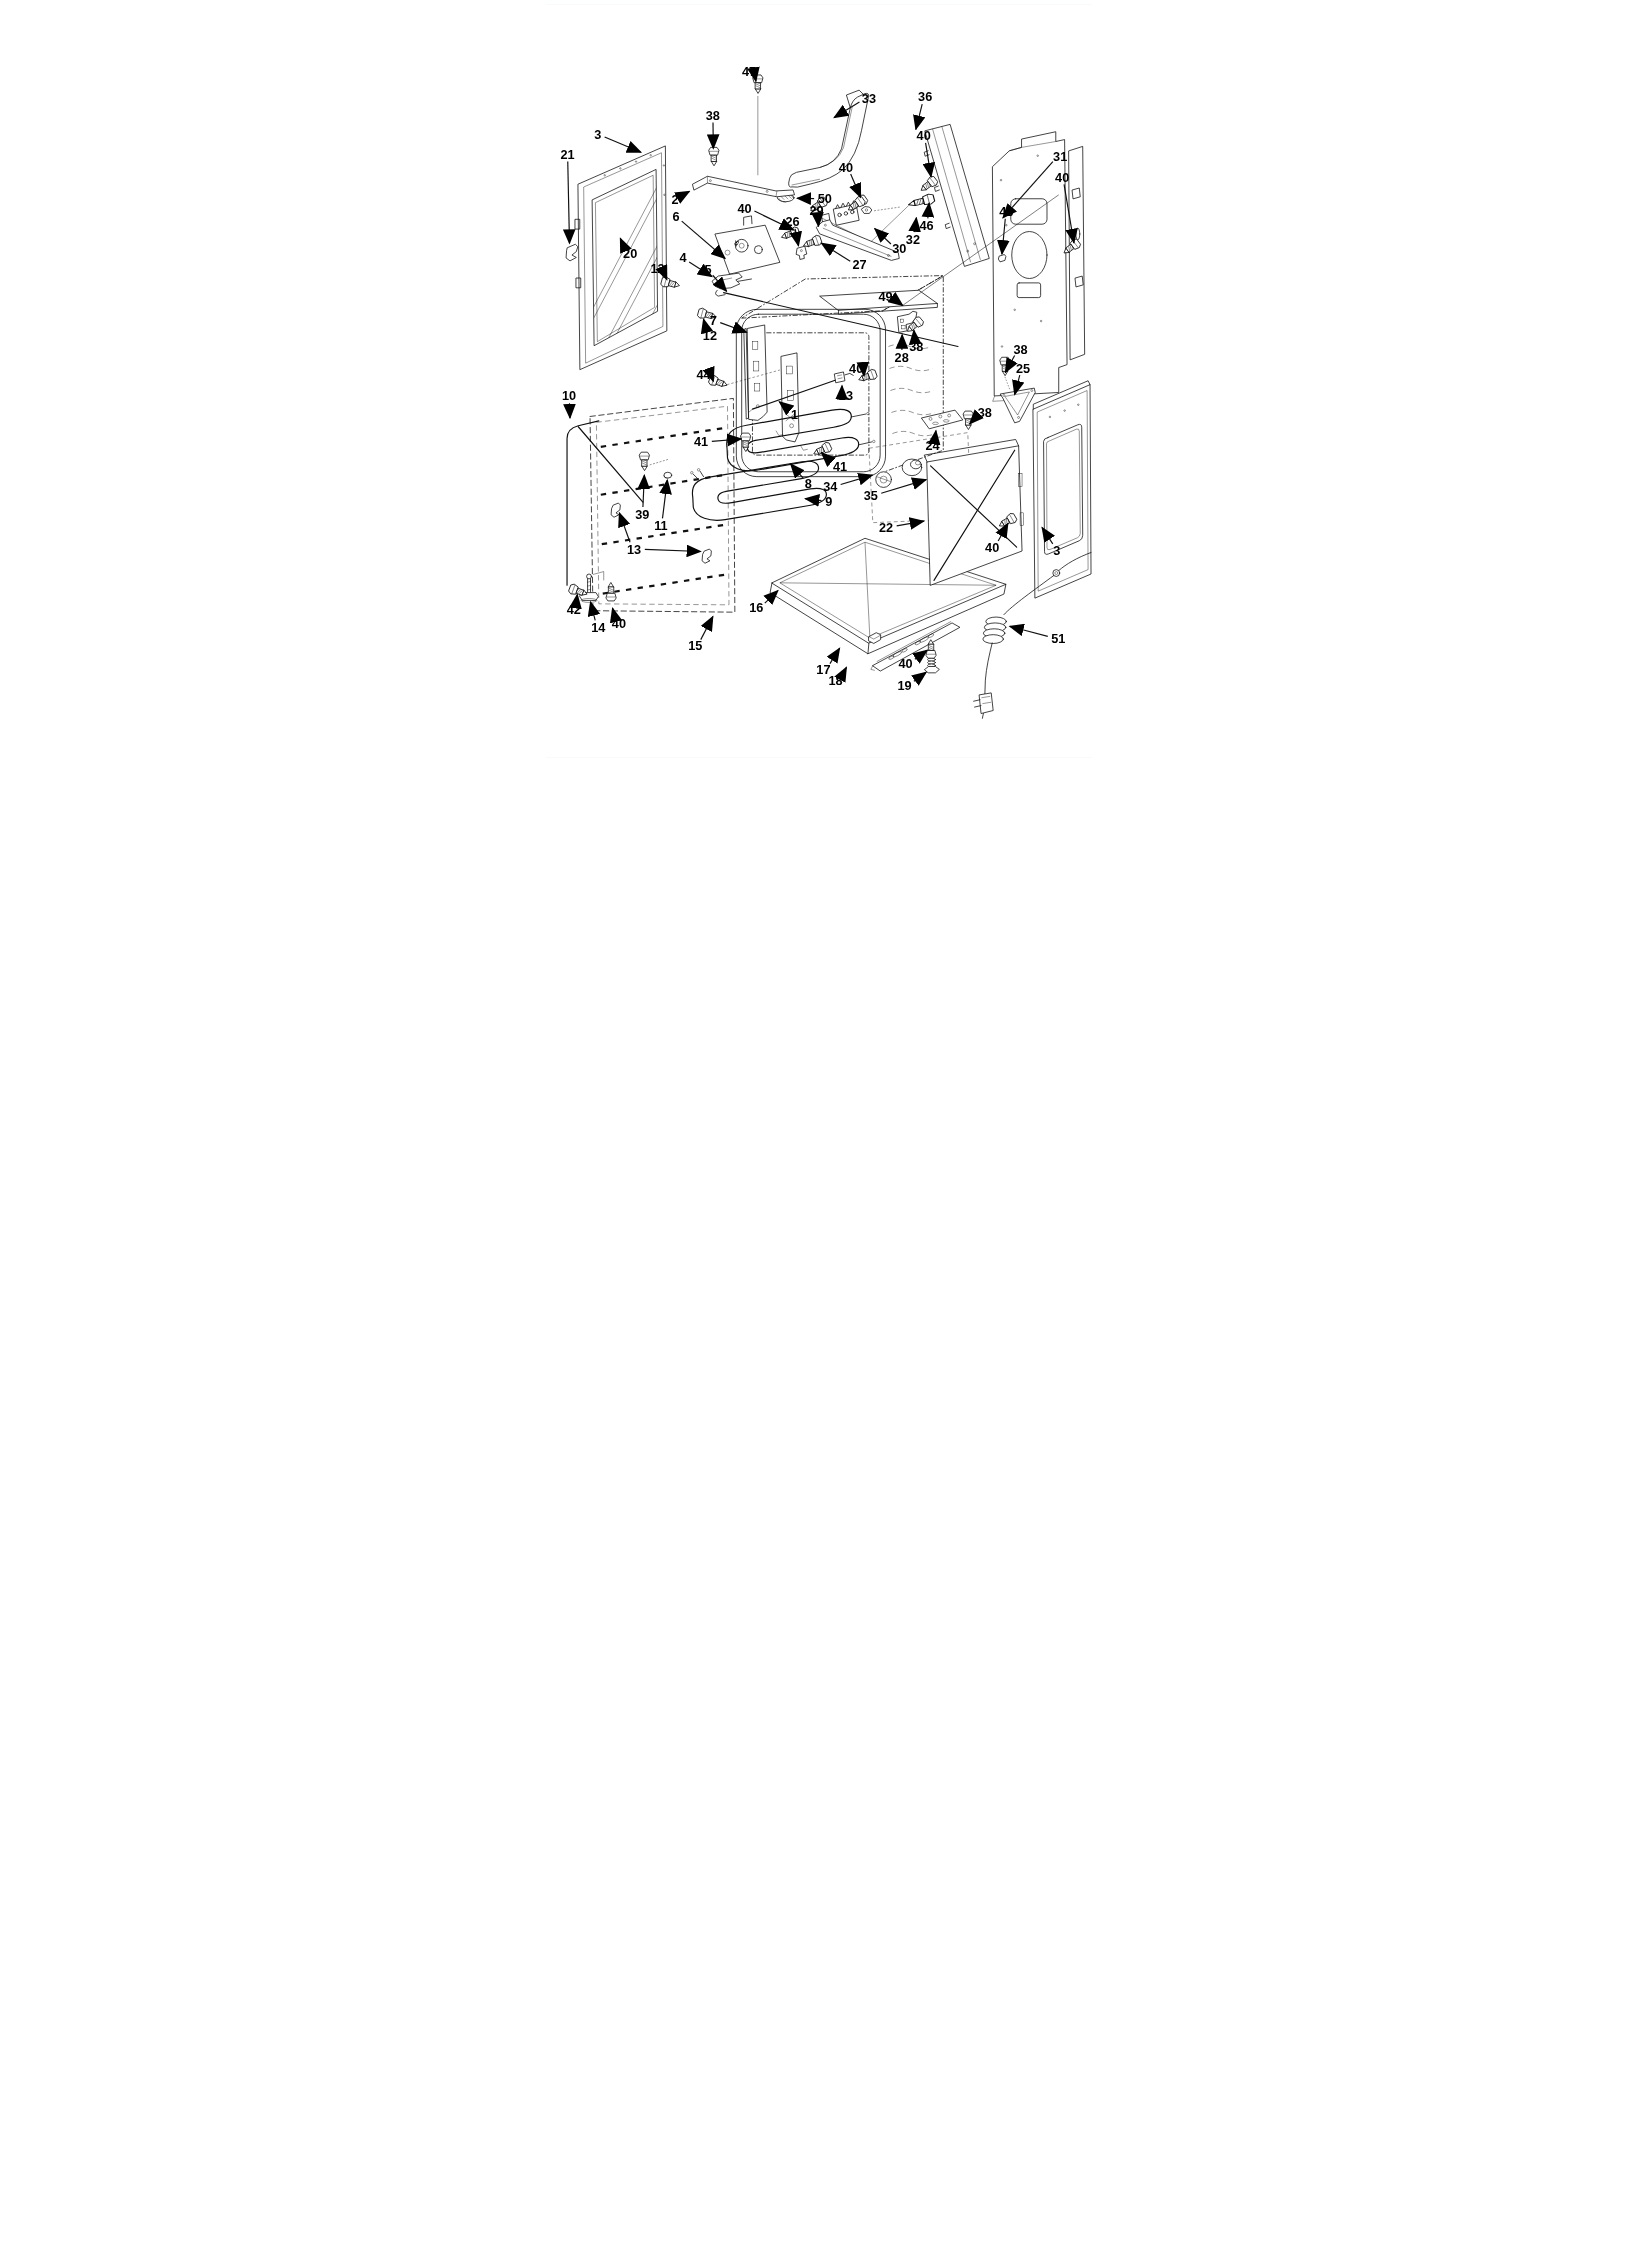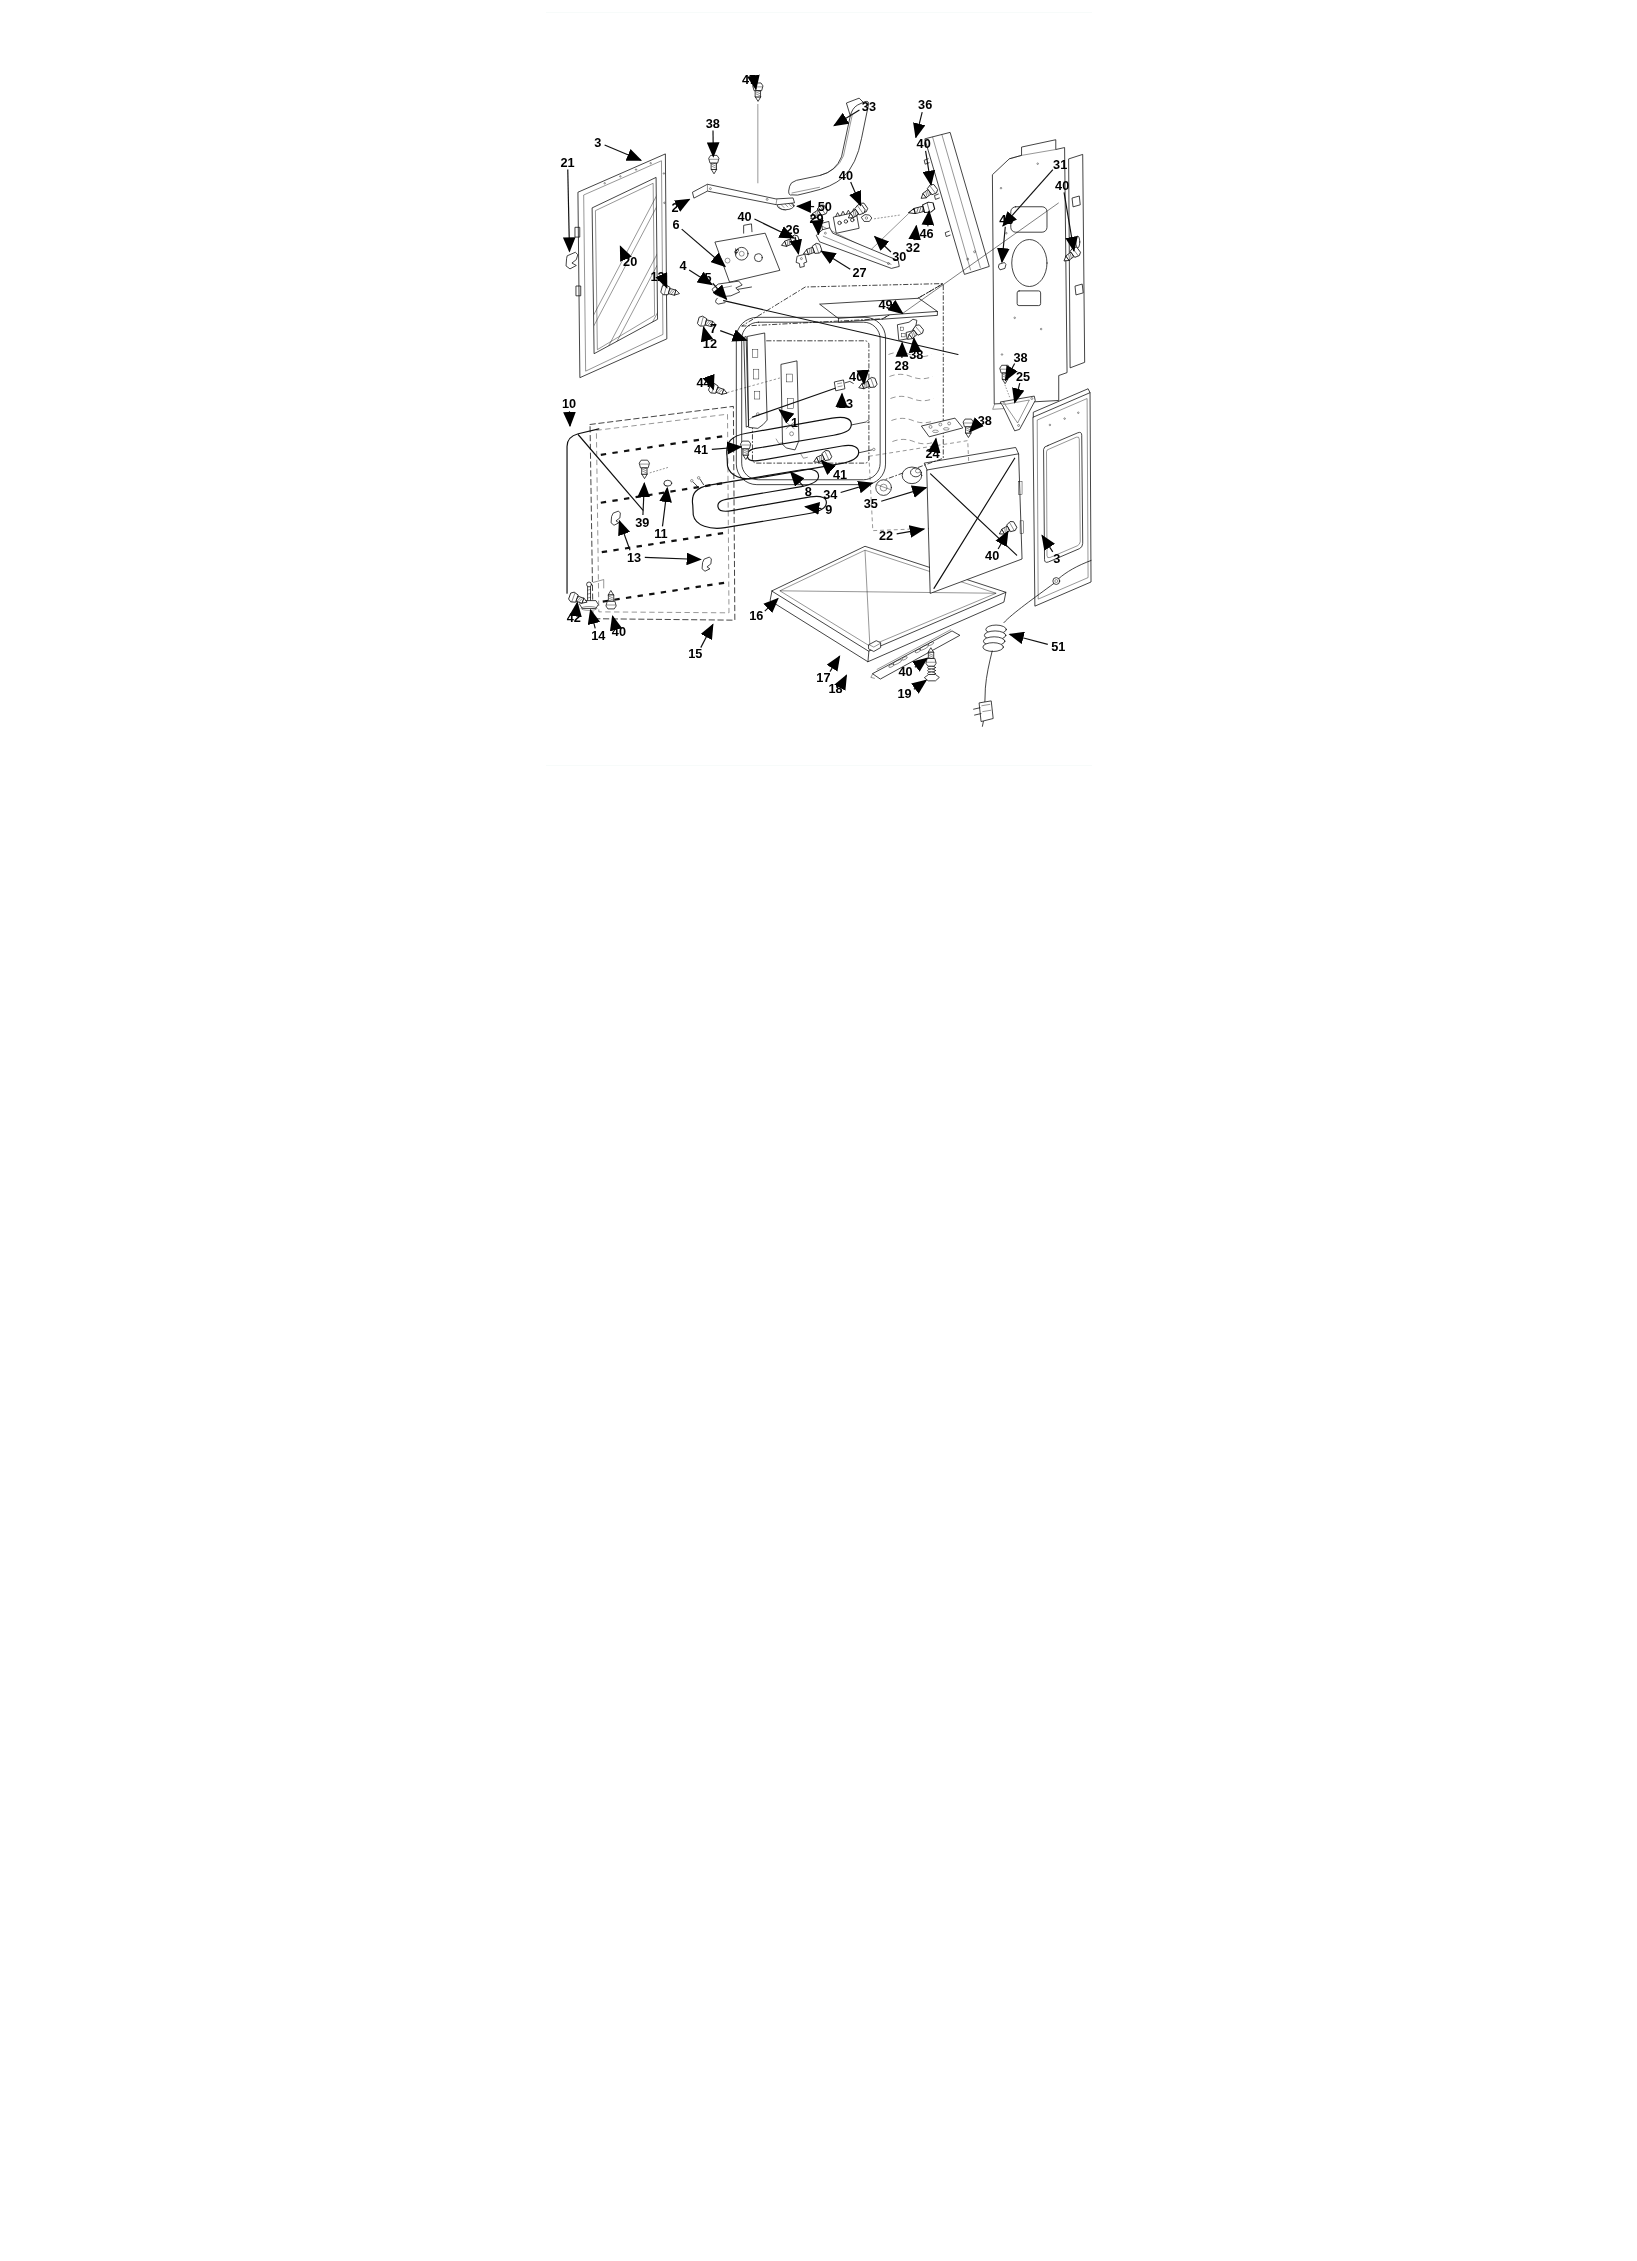--- a/index.html
+++ b/index.html
@@ -1,16 +1,16 @@
 <!DOCTYPE html>
 <html style="font-size:7.8px"><head>
 <meta charset="utf-8">
 <style>
   html,body{margin:0;padding:0;background:#ffffff;}
-  .page{width:546px;margin:12px auto;background:#0f766e;}
+  .page{width:546px;margin:4px auto;background:#0f766e;}
   svg{display:block;}
   .ln{stroke:#111;stroke-width:1.6;fill:none;stroke-linejoin:round;stroke-linecap:round;}
   .lnw{stroke:#111;stroke-width:1.6;fill:#fff;stroke-linejoin:round;stroke-linecap:round;}
   .thin{stroke:#111;stroke-width:0.9;fill:none;}
   .thick{stroke:#111;stroke-width:2.4;fill:none;stroke-linejoin:round;stroke-linecap:round;}
   .dash{stroke-dasharray:9 5 2 5;}
   .dash2{stroke-dasharray:11 7;}
   .tuft{stroke:#111;stroke-width:4.5;stroke-dasharray:11 13;fill:none;}
   text.callout{font-family:"Liberation Sans","DejaVu Sans",sans-serif;font-weight:700;fill:#000;}
 </style>

